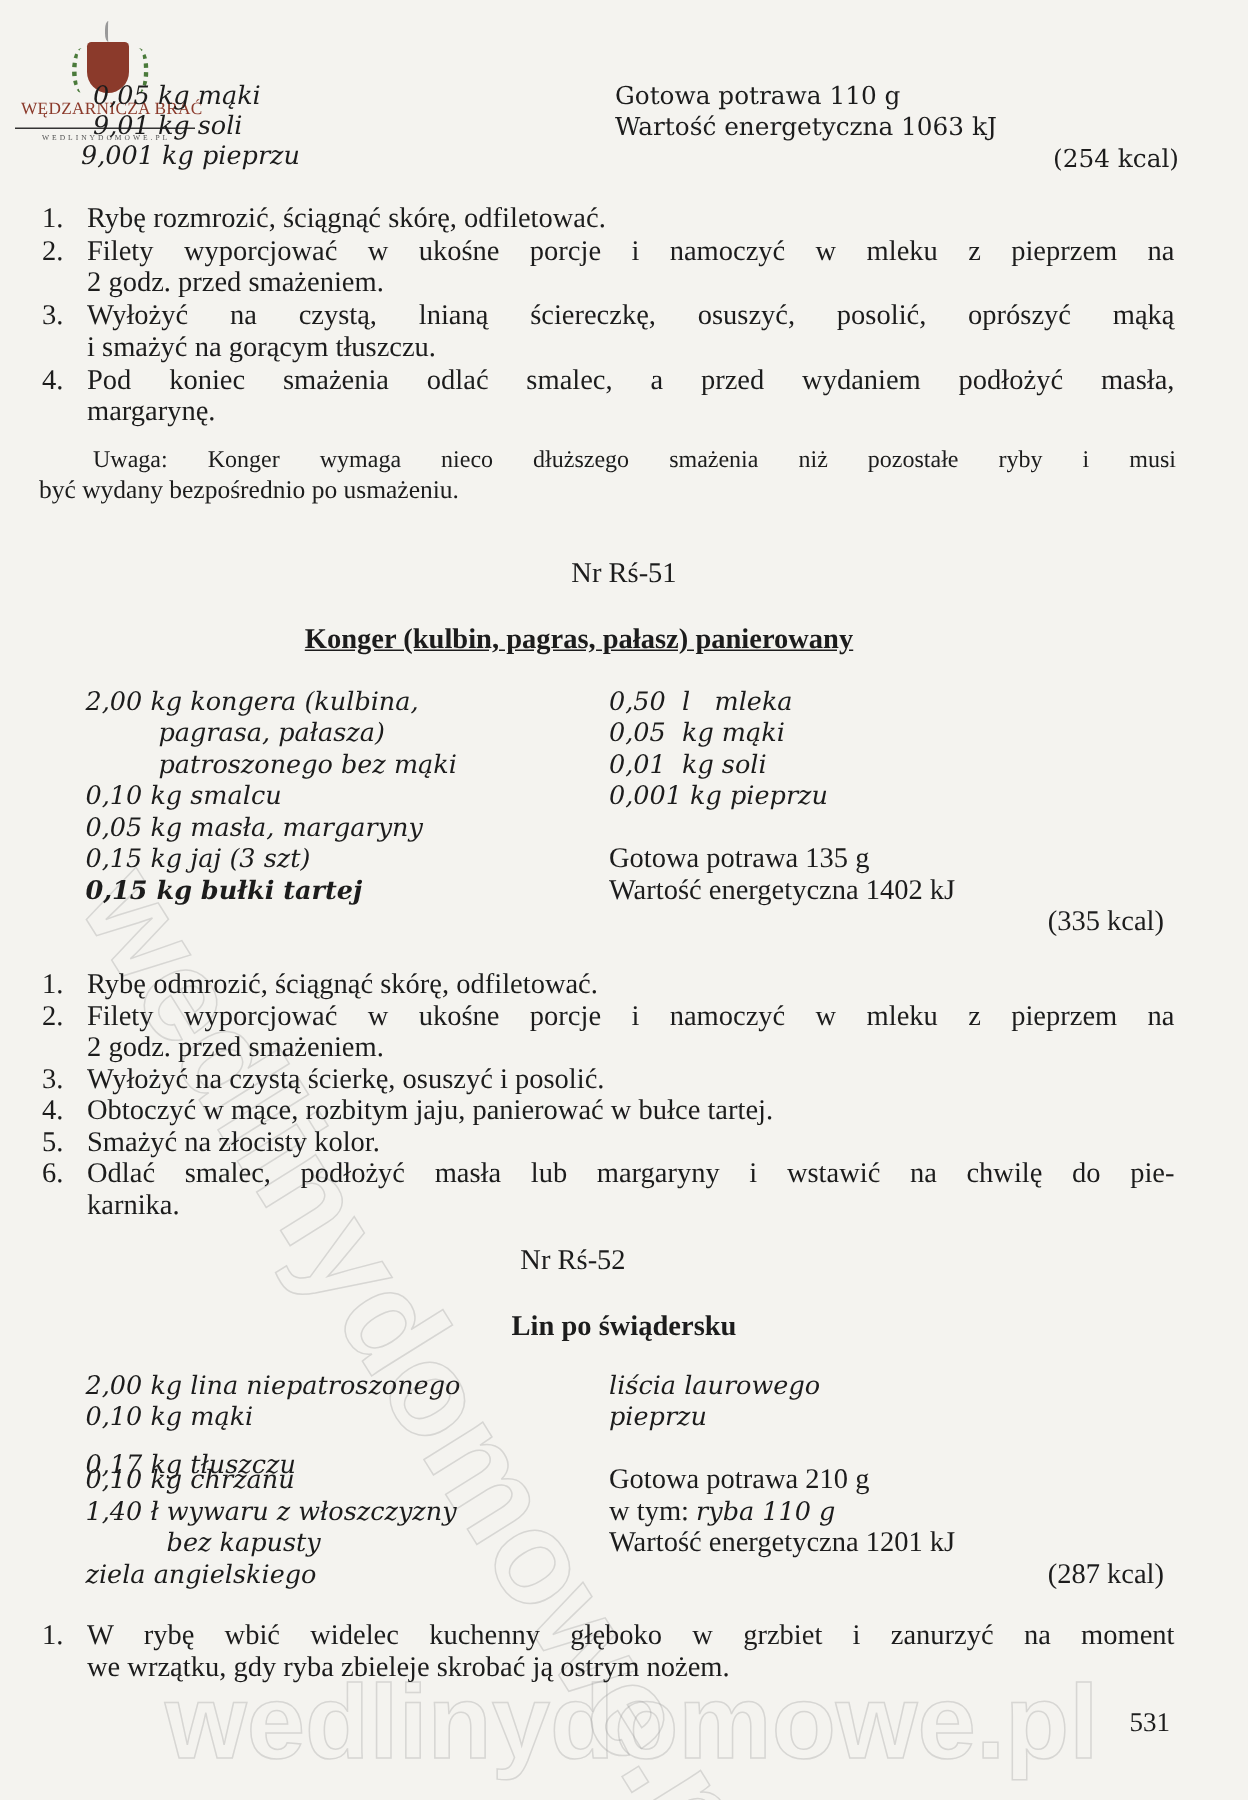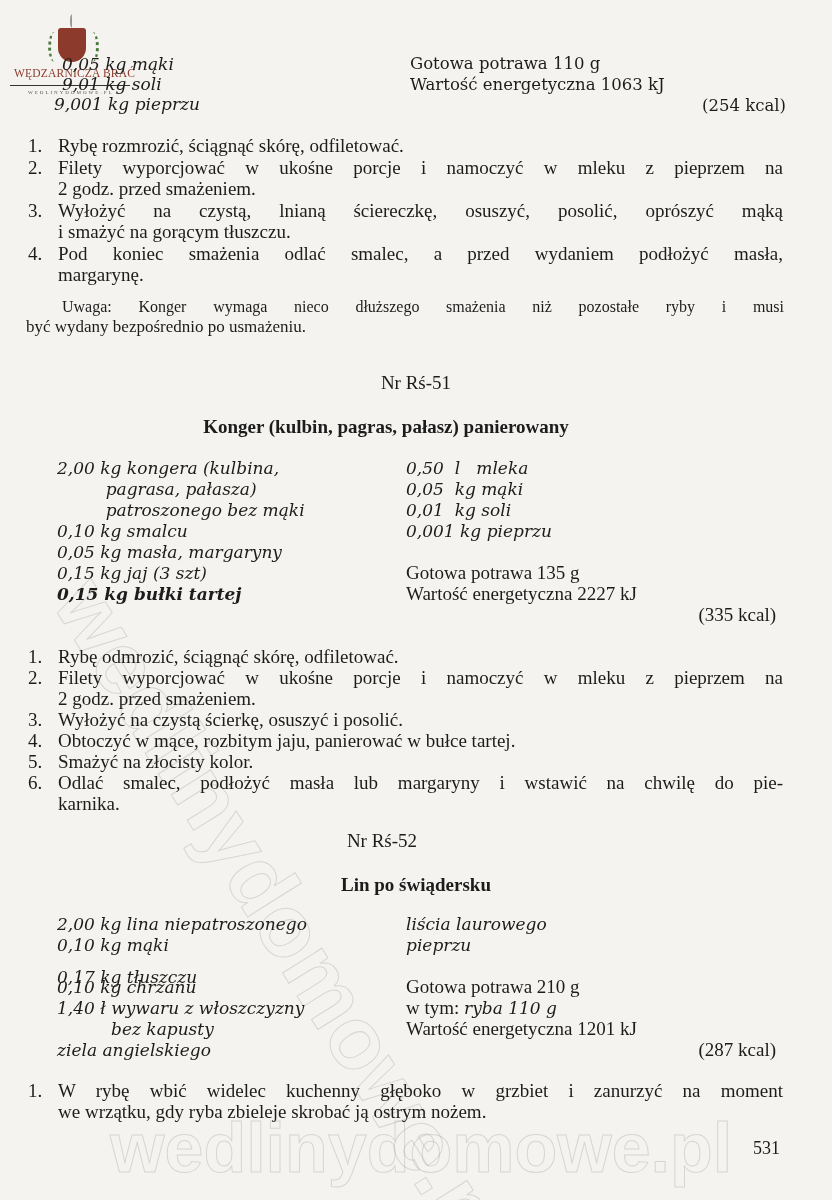--- a/index.html
+++ b/index.html
@@ -79,39 +79,39 @@
   </div>
   <div class="step rm" style="top:264px;">
     <span class="txt2">margarynę.</span>
   </div>
 </div>
 
 <div class="abs rm" style="left:62px; top:298px; width:722px; text-align:justify; text-align-last:justify; font-size:16px;">Uwaga: Konger wymaga nieco dłuższego smażenia niż pozostałe ryby i musi</div>
 <div class="abs rm" style="left:26px; top:317px; font-size:17px;">być wydany bezpośrednio po usmażeniu.</div>
 
 <div class="abs rm" style="left:0; width:832px; text-align:center; top:372px;">Nr Rś-51</div>
-<div class="abs rm bold" style="left:0; width:772px; text-align:center; top:416px; font-size:19px;">Konger (kulbin, pagras, pałasz) panierowany</div>
+<div class="abs rm bold" style="left:0; width:772px; text-align:center; top:416px; font-size:19px;text-decoration:underline;">Konger (kulbin, pagras, pałasz) panierowany</div>
 
 <div>
   <div class="ing-line it" style="left:57px; top:458px;">2,00 kg kongera (kulbina,</div>
   <div class="ing-line it" style="left:57px; top:479px;">         pagrasa, pałasza)</div>
   <div class="ing-line it" style="left:57px; top:500px;">         patroszonego bez mąki</div>
   <div class="ing-line it" style="left:57px; top:521px;">0,10 kg smalcu</div>
   <div class="ing-line it" style="left:57px; top:542px;">0,05 kg masła, margaryny</div>
   <div class="ing-line it" style="left:57px; top:563px;">0,15 kg jaj (3 szt)</div>
   <div class="ing-line it" style="left:57px; top:584px;font-weight:bold;">0,15 kg bułki tartej</div>
 </div>
 <div>
   <div class="ing-line it" style="left:406px; top:458px;">0,50  l   mleka</div>
   <div class="ing-line it" style="left:406px; top:479px;">0,05  kg mąki</div>
   <div class="ing-line it" style="left:406px; top:500px;">0,01  kg soli</div>
   <div class="ing-line it" style="left:406px; top:521px;">0,001 kg pieprzu</div>
 </div>
 <div class="abs rm" style="left:406px; top:562px;">Gotowa potrawa 135 g</div>
-<div class="abs rm" style="left:406px; top:583px;">Wartość energetyczna 2227 kJ</div>
+<div class="abs rm" style="left:406px; top:583px;">Wartość energetyczna 1402 kJ</div>
 <div class="abs rm" style="right:56px; top:604px;">(335 kcal)</div>
 
 <div>
   <div class="step rm" style="top:646px;">
     <span class="num">1.</span>
     <span class="txt2">Rybę odmrozić, ściągnąć skórę, odfiletować.</span>
   </div>
   <div class="step rm" style="top:667px;">
     <span class="num">2.</span>
     <span class="txt">Filety wyporcjować w ukośne porcje i namoczyć w mleku z pieprzem na</span>

